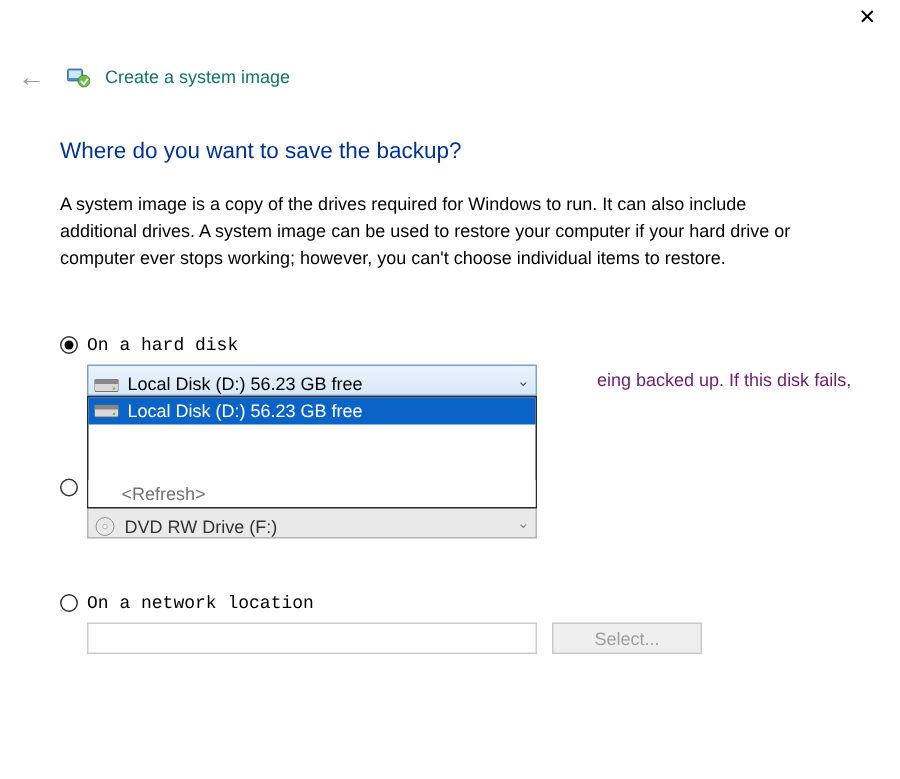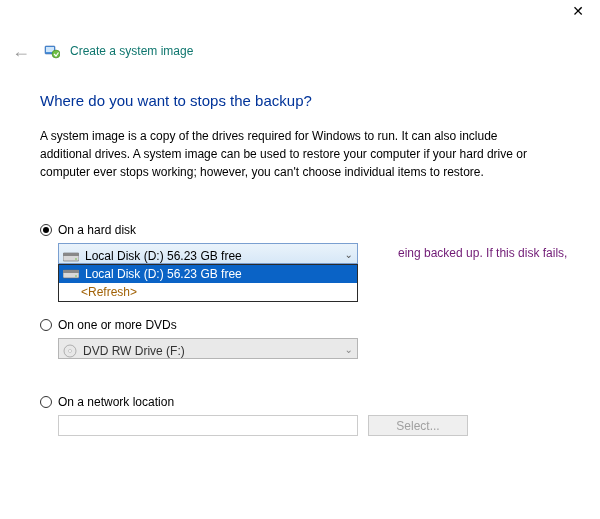--- a/index.html
+++ b/index.html
@@ -64,20 +64,21 @@
       color: #000;
       line-height: 1.5;
       margin-bottom: 42px;
       max-width: 500px;
     }
     .option-row {
       display: flex;
       align-items: center;
       gap: 6px;
       margin-bottom: 6px;
+      font-family: Liberation Mono, monospace;
     }
     .radio {
       width: 12px; height: 12px;
       border: 1px solid #333;
       border-radius: 50%;
       display: inline-flex;
       align-items: center;
       justify-content: center;
       flex-shrink: 0;
     }
@@ -128,22 +129,23 @@
       align-items: center;
       font-size: 12px;
       padding: 0;
     }
     .combo-item.hl {
       background: #0a63c6;
       color: #fff;
     }
     .combo-item.refresh {
       padding-left: 22px;
-      color: #a16207;
-      background: #fff;
+      color: #737373;
+      background: #fff;
+      margin-top: 37px;
     }
     .warning-peek {
       position: absolute;
       left: 358px;
       top: 3px;
       font-size: 12px;
       color: #701a75;
       white-space: nowrap;
     }
     .dropdown-wrap { position: relative; margin-bottom: 54px; }
@@ -196,21 +198,21 @@
   <svg class="header-icon" viewBox="0 0 16 16">
     <rect x="1" y="3" width="10" height="8" rx="1" fill="#4a90d9" stroke="#2c5aa0" stroke-width="0.5"></rect>
     <rect x="2" y="4" width="8" height="5" fill="#cfe6fb"></rect>
     <circle cx="12" cy="11" r="4" fill="#6fbf44" stroke="#3a7a1f" stroke-width="0.5"></circle>
     <path d="M10 11 L12 13 L14.5 9.5" stroke="#fff" stroke-width="1.2" fill="none"></path>
   </svg>
   <span class="header-title">Create a system image</span>
 </div>
 
 <div class="content">
-  <div class="heading">Where do you want to stops the backup?</div>
+  <div class="heading">Where do you want to save the backup?</div>
   <div class="desc">A system image is a copy of the drives required for Windows to run. It can also include additional drives. A system image can be used to restore your computer if your hard drive or computer ever stops working; however, you can't choose individual items to restore.</div>
 
   <div class="section">
     <div class="option-row">
       <span class="radio selected"></span>
       <span class="option-label">On a hard disk</span>
     </div>
     <div class="dropdown-wrap">
       <div class="combo">
         <svg class="drive-icon" viewBox="0 0 16 12">

